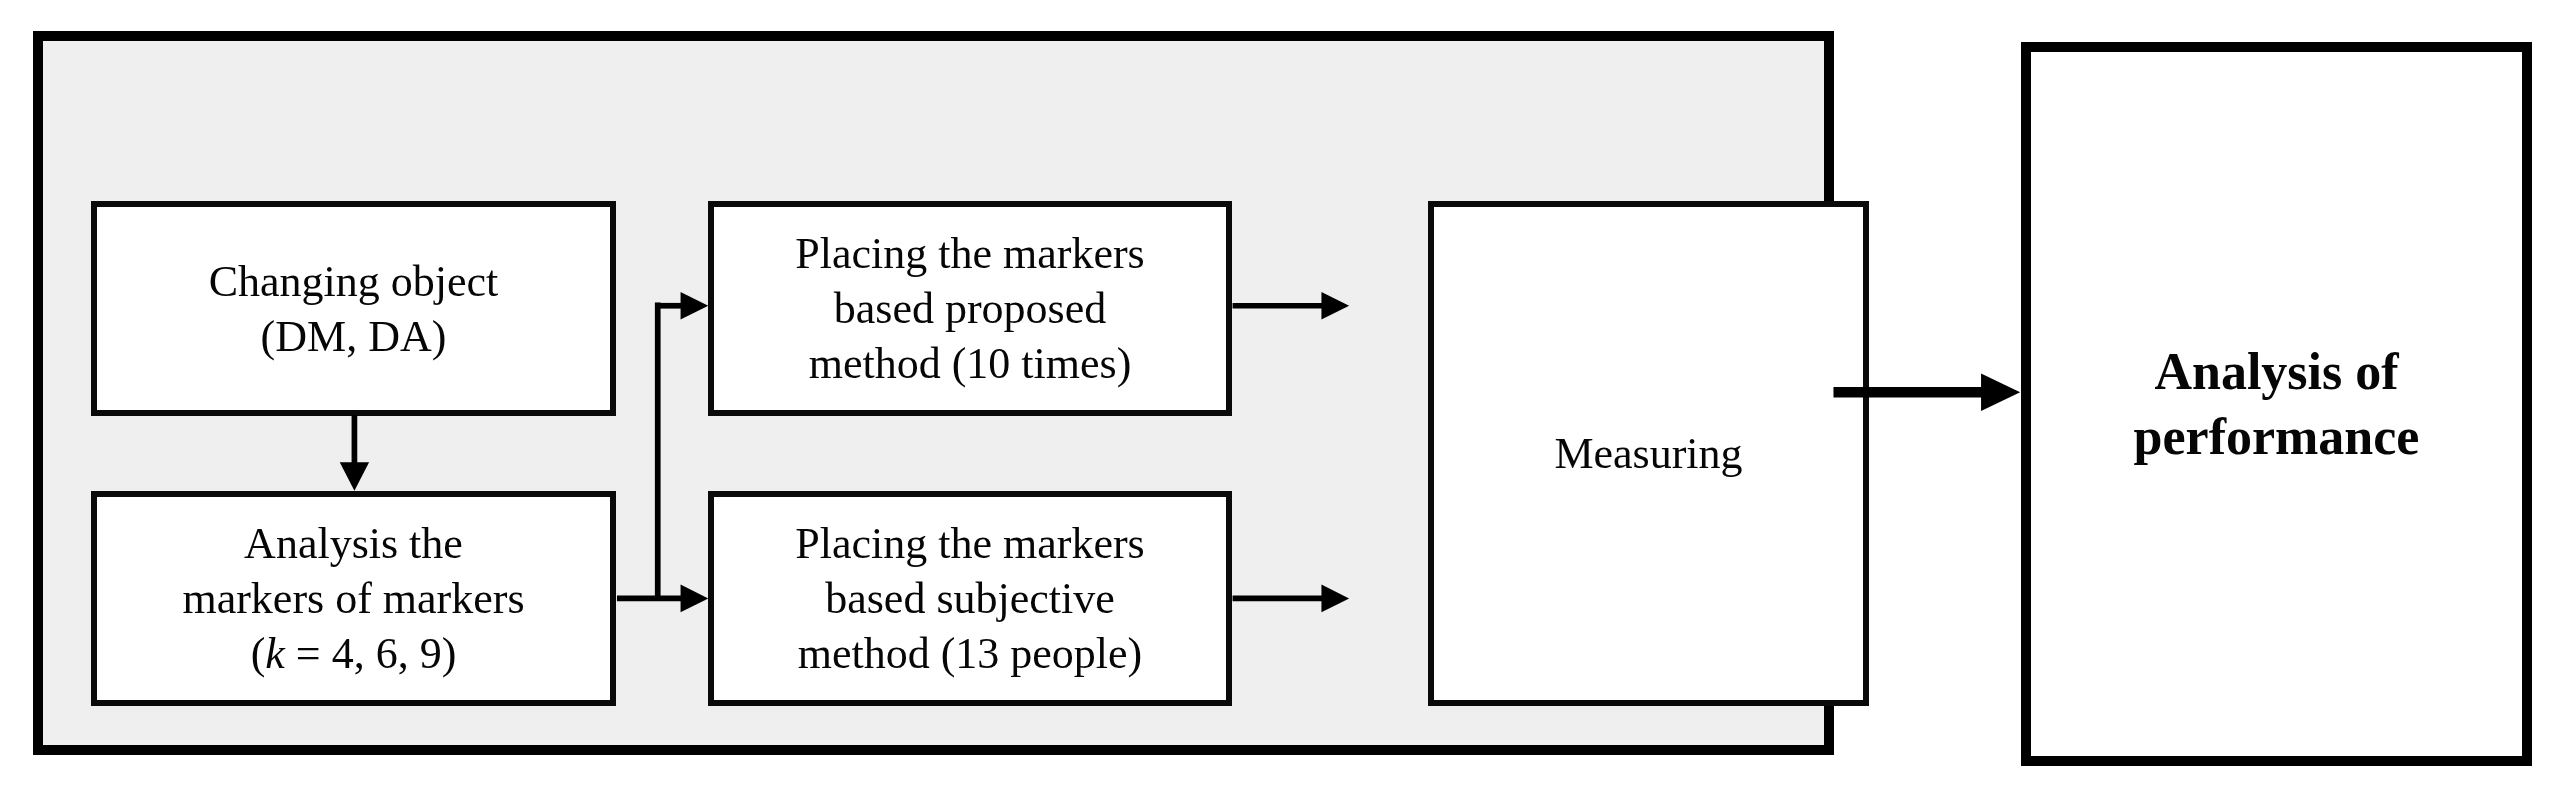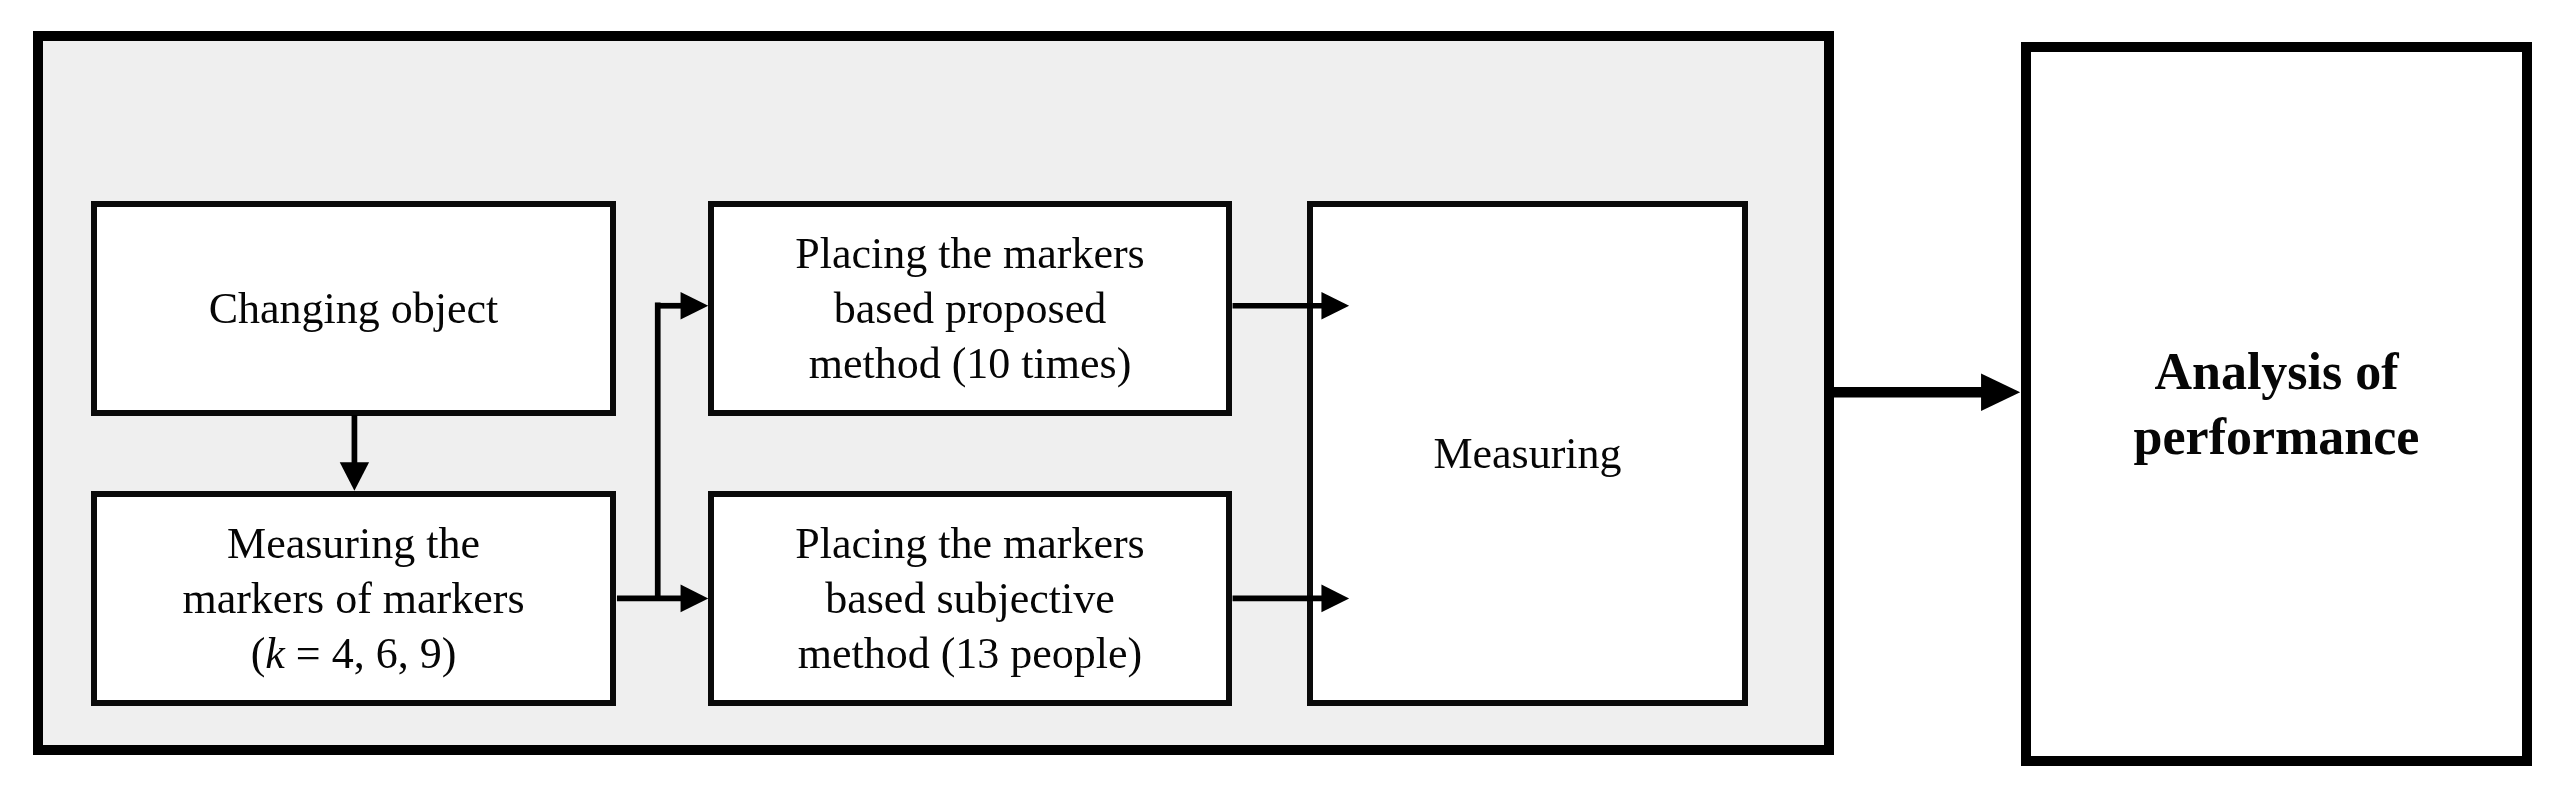--- a/index.html
+++ b/index.html
@@ -63,21 +63,21 @@
     align-items: center;
     justify-content: center;
     text-align: center;
     font-size: 44px;
     line-height: 55px;
   }
   #box-changing-object   { left: 91px;  top: 201px; width: 525px; height: 215px; }
   #box-changing-markers  { left: 91px;  top: 491px; width: 525px; height: 215px; }
   #box-proposed          { left: 708px;  top: 201px; width: 524px; height: 215px; }
   #box-subjective        { left: 708px;  top: 491px; width: 524px; height: 215px; }
-  #box-measuring         { left: 1307px; top: 201px; width: 441px; height: 505px; }
+  #box-measuring         { left: 1428px; top: 201px; width: 441px; height: 505px; }
   .var-italic { font-style: italic; }
   #arrow-layer {
     position: absolute;
     left: 0;
     top: 0;
     width: 2576px;
     height: 786px;
     pointer-events: none;
   }
   #arrow-layer line { stroke: #000000; }
@@ -86,24 +86,25 @@
 </head>
 <body>
 
 <div id="canvas">
 
   <div id="main-panel" class="panel"></div>
 
 
   <div id="box-changing-object" class="node">
     <div>Changing object</div>
+    <div>(DM, DA)</div>
   </div>
 
   <div id="box-changing-markers" class="node">
-    <div>Measuring the</div>
+    <div>Analysis the</div>
     <div>markers of markers</div>
     <div>
       <span>(</span><span class="var-italic">k</span><span> = 4, 6, 9)</span>
     </div>
   </div>
 
   <div id="box-proposed" class="node">
     <div>Placing the markers</div>
     <div>based proposed</div>
     <div>method (10 times)</div>

